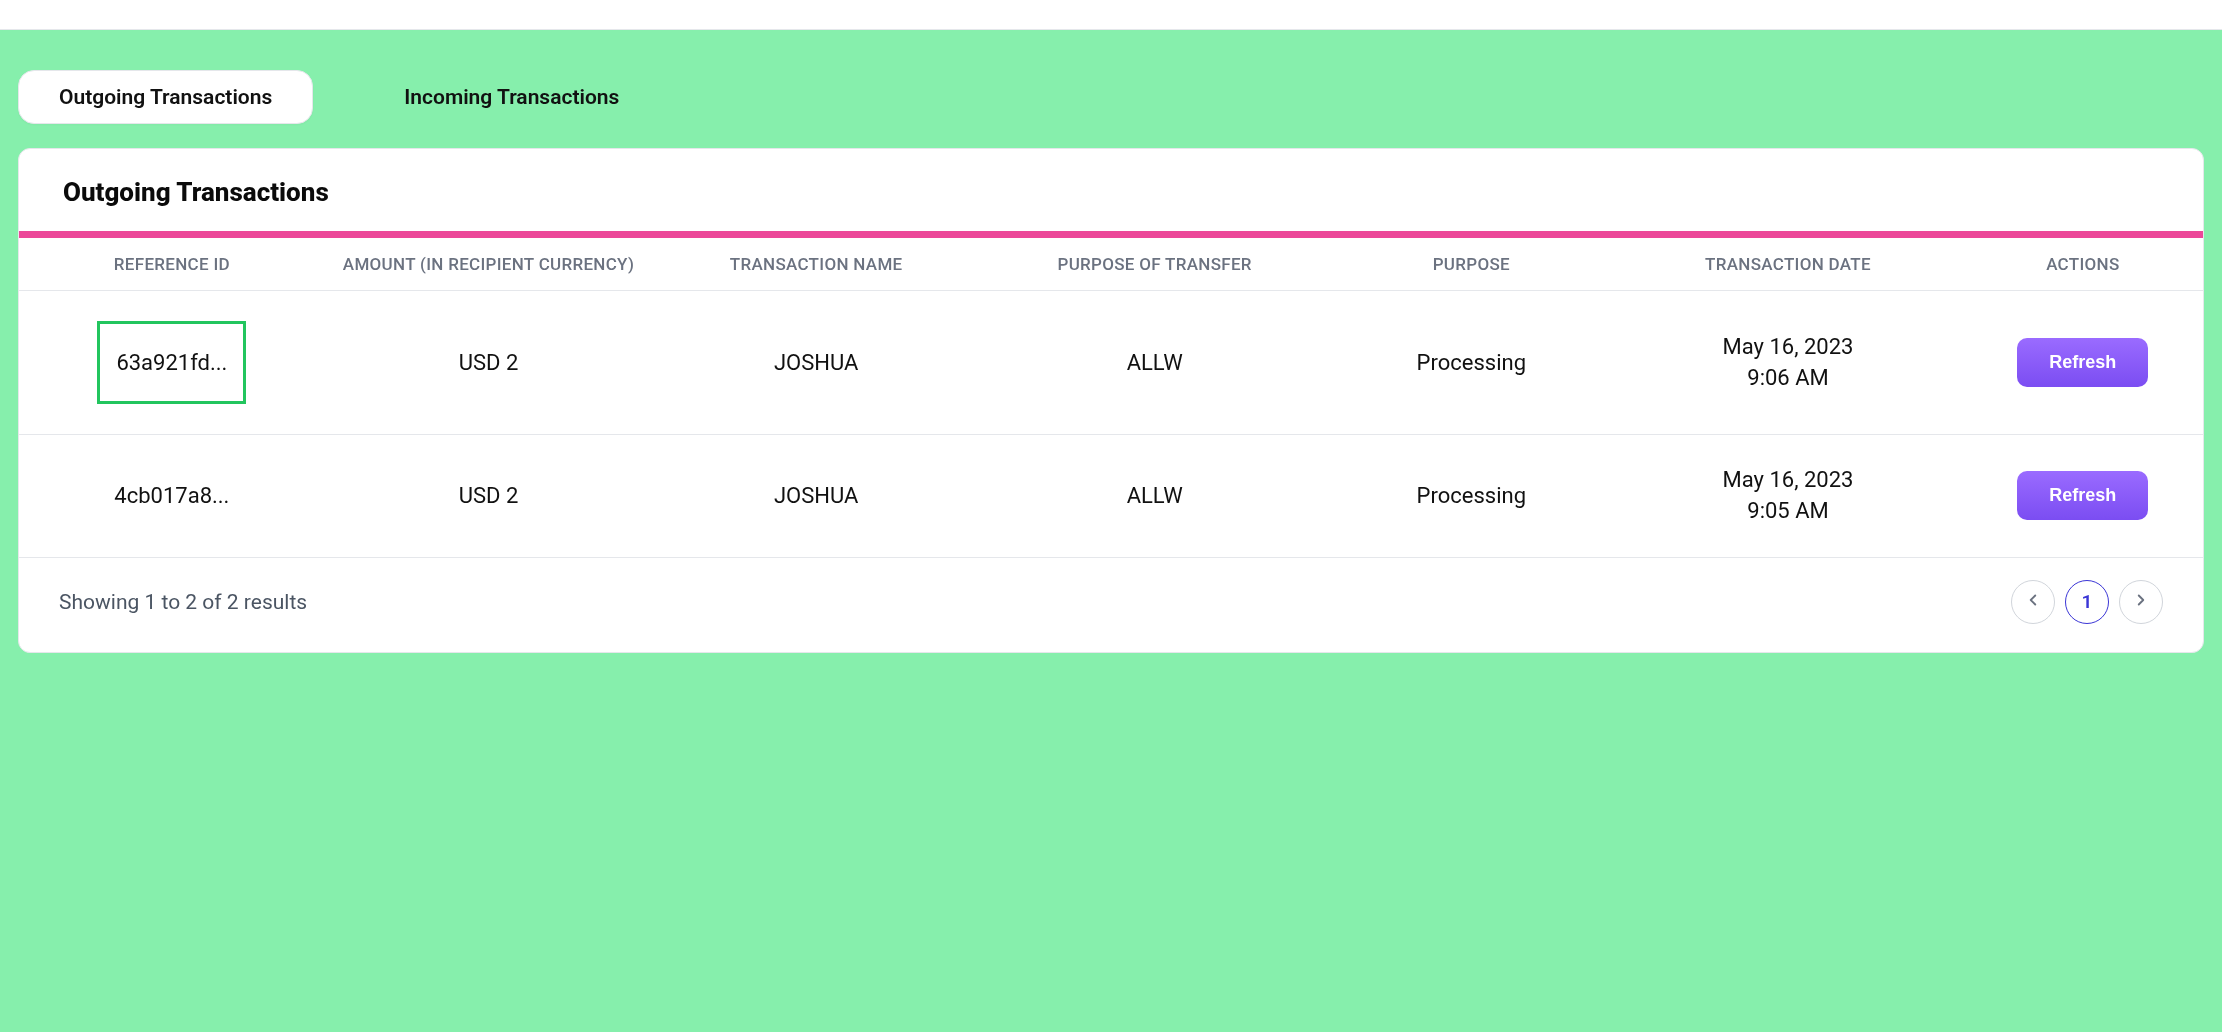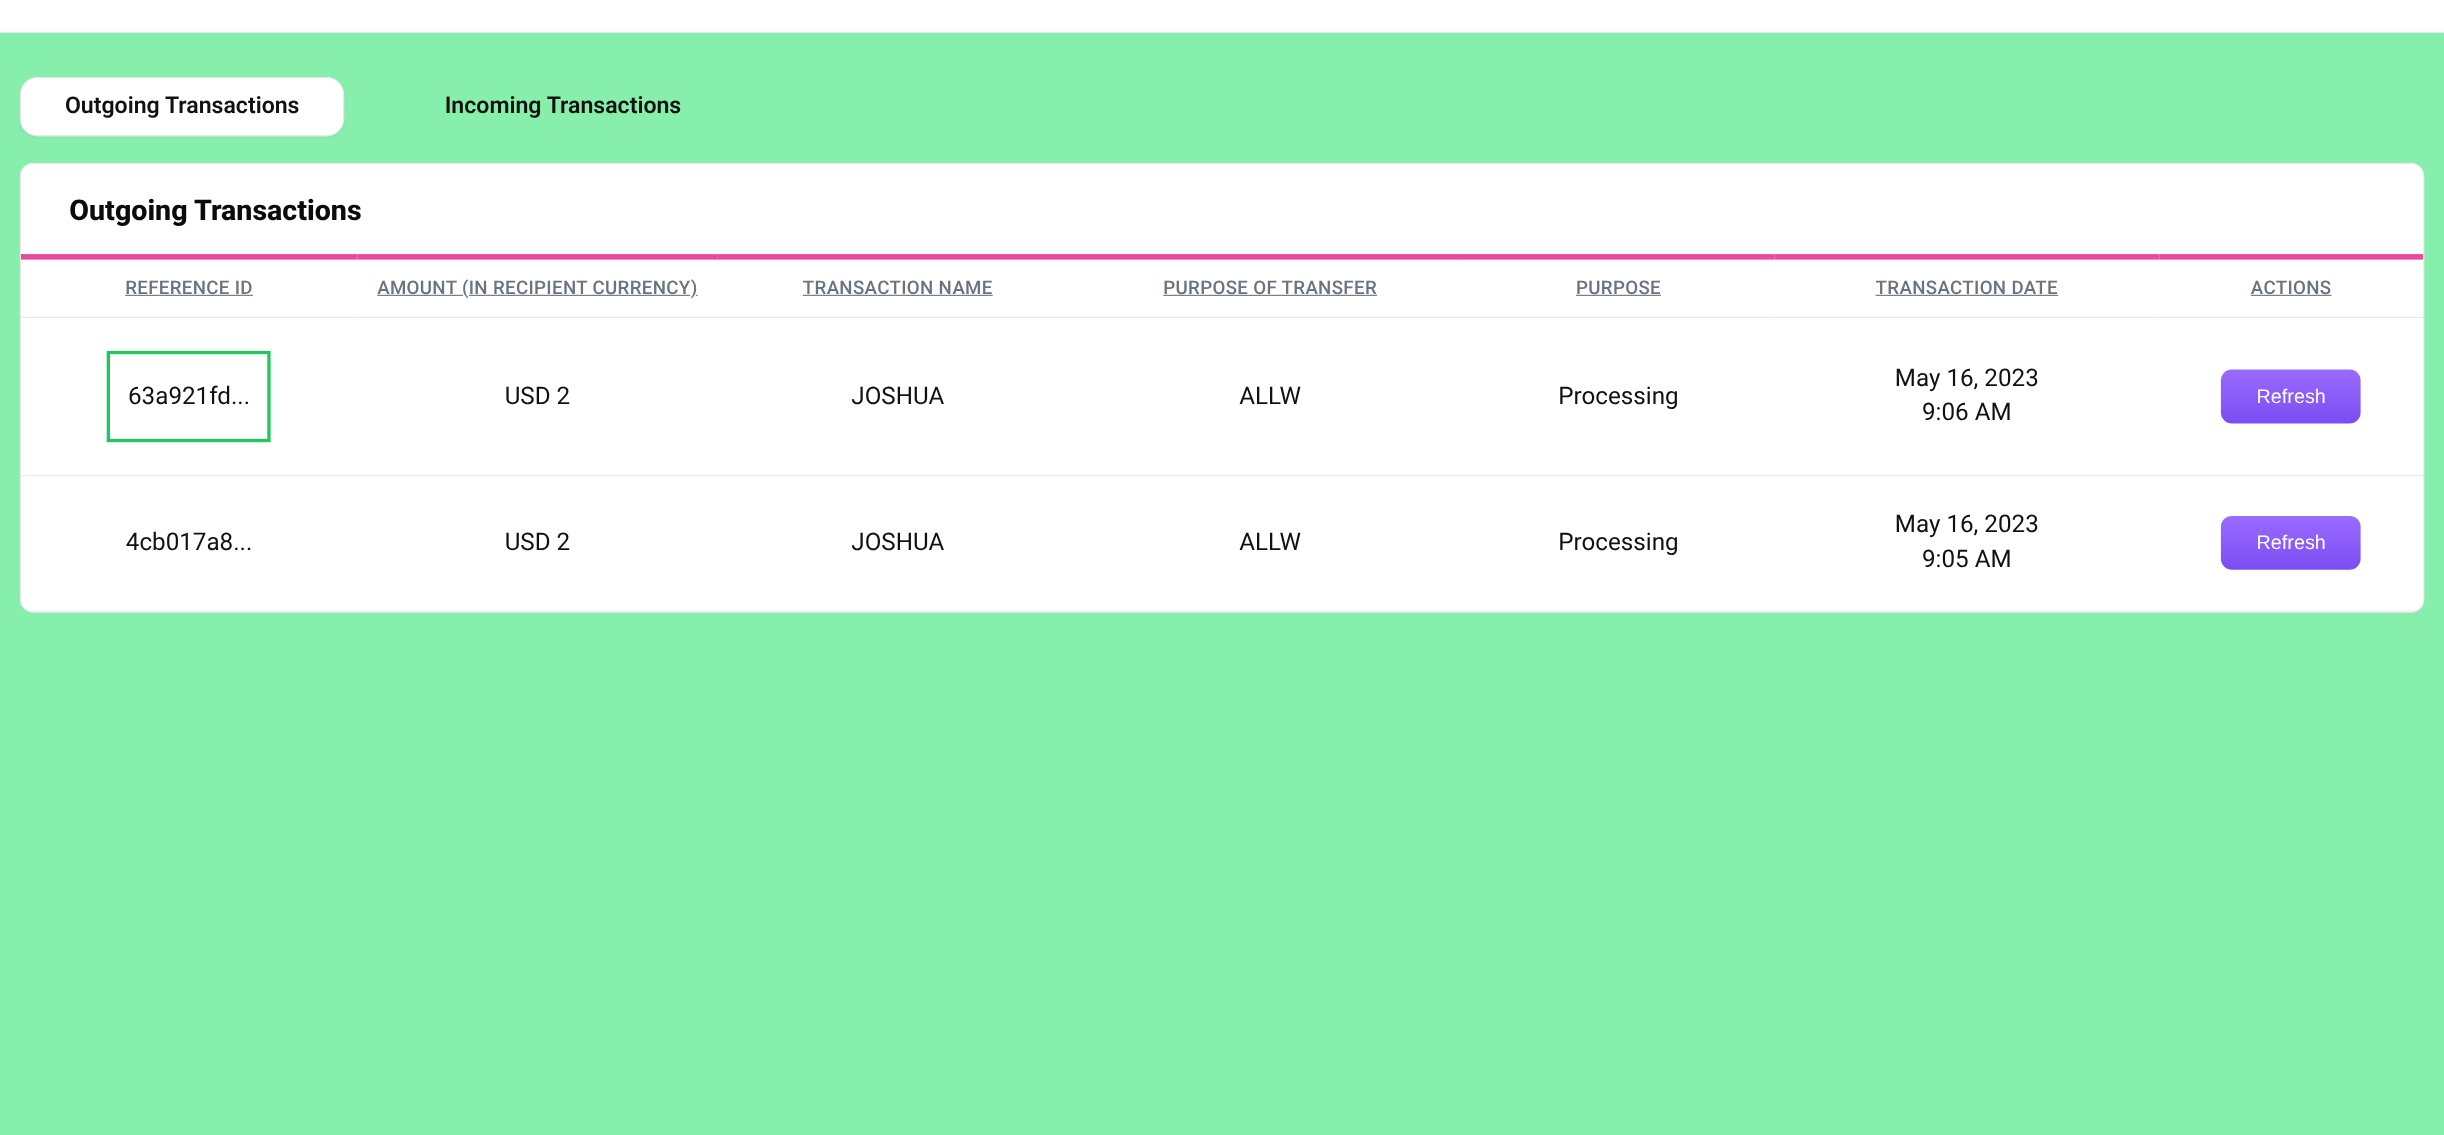--- a/index.html
+++ b/index.html
@@ -55,42 +55,41 @@
   table {
     width: 100%;
     border-collapse: collapse;
   }
   thead th {
     font-size: 17px;
     font-weight: 500;
     color: #6b7280;
     text-align: center;
     padding: 16px 10px;
-    border-top: 5px solid #ec4899;
+    border-top: 7px solid #ec4899;
     border-bottom: 1px solid #e5e7eb;
     letter-spacing: 0.3px;
-    text-decoration: underline;
   }
   tbody td {
     font-size: 22px;
     color: #111;
     text-align: center;
     padding: 30px 10px;
     border-bottom: 1px solid #e5e7eb;
     vertical-align: middle;
   }
   .date-cell { line-height: 1.4; }
   .date-line { display: block; }
   .refresh-btn {
     background: linear-gradient(180deg, #9a6bff 0%, #7b4df2 100%);
     color: #fff;
     border: none;
     border-radius: 10px;
     font-size: 18px;
-    font-weight: 400;
+    font-weight: 700;
     padding: 14px 32px;
     cursor: pointer;
   }
   .highlight-box {
     border: 3px solid #22c55e;
     display: inline-block;
     padding: 26px 16px;
     min-width: 140px;
   }
   .card-footer {
@@ -200,15 +199,35 @@
             <span class="date-line">May 16, 2023</span>
             <span class="date-line">9:05 AM</span>
           </td>
           <td>
             <button class="refresh-btn">Refresh</button>
           </td>
         </tr>
       </tbody>
     </table>
 
+    <div class="card-footer">
+      <div class="results-text">Showing 1 to 2 of 2 results</div>
+      <div class="pager">
+        <div class="pager-btn">
+          <span>
+            <svg viewBox="0 0 24 24" fill="none" stroke="currentColor" stroke-width="2.5" stroke-linecap="round" stroke-linejoin="round">
+                <polyline points="15 18 9 12 15 6"></polyline>
+              </svg>
+          </span>
+        </div>
+        <div class="pager-btn current">1</div>
+        <div class="pager-btn">
+          <span>
+            <svg viewBox="0 0 24 24" fill="none" stroke="currentColor" stroke-width="2.5" stroke-linecap="round" stroke-linejoin="round">
+                <polyline points="9 18 15 12 9 6"></polyline>
+              </svg>
+          </span>
+        </div>
+      </div>
+    </div>
 
   </div>
 </div>
 
 </body></html>

